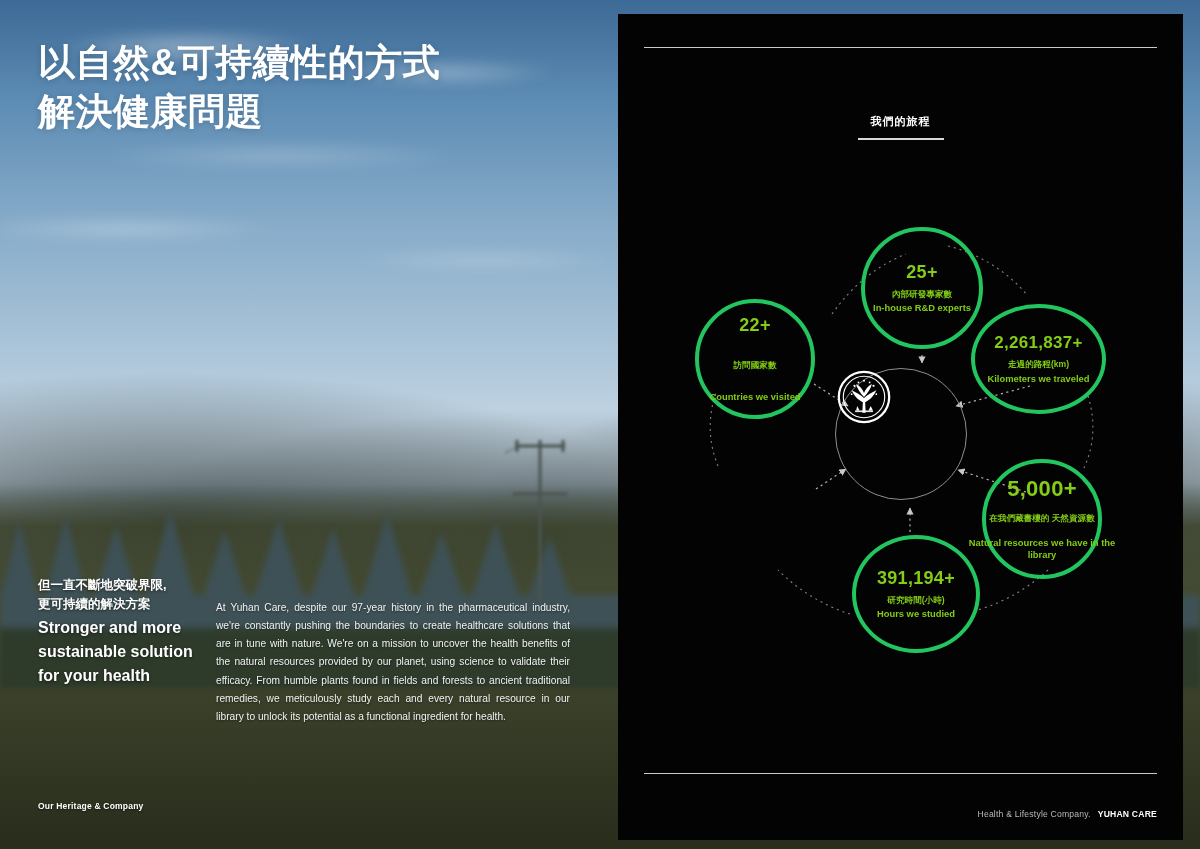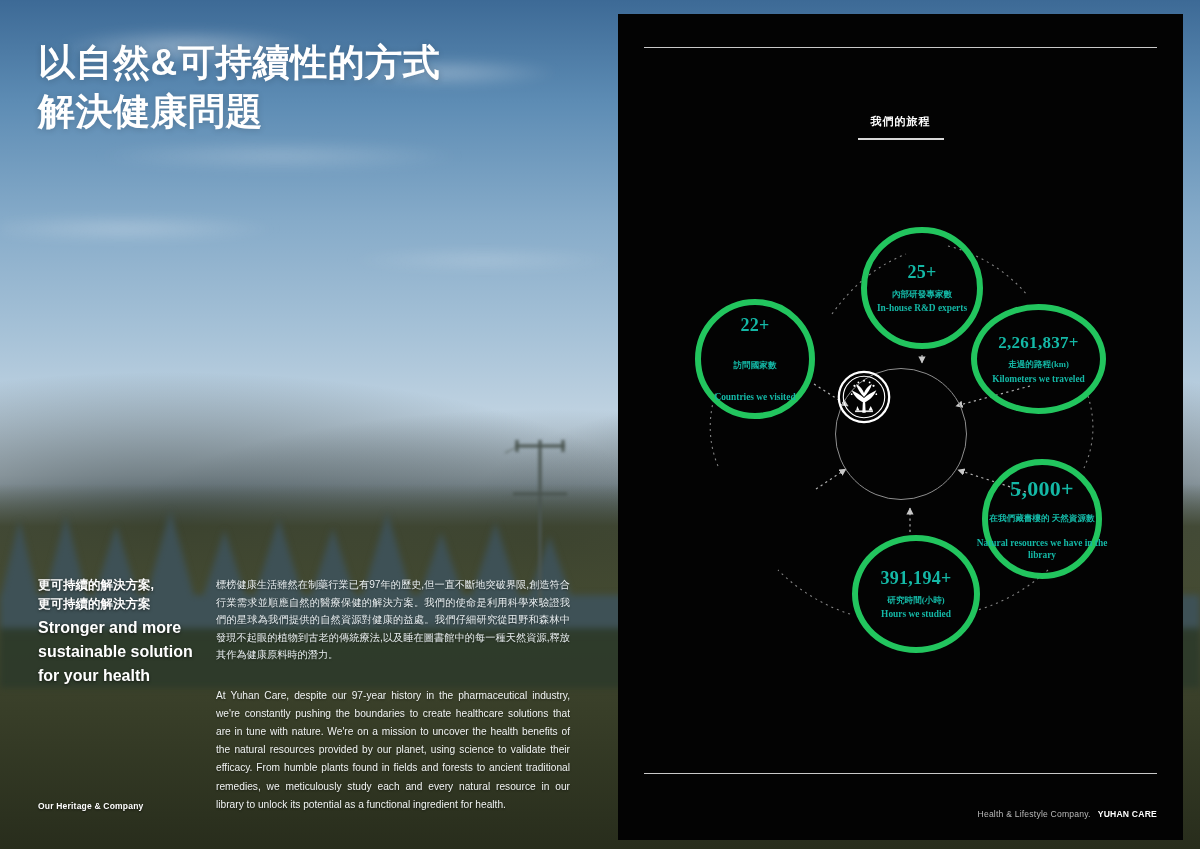--- a/index.html
+++ b/index.html
@@ -97,23 +97,23 @@
   #journey { position:absolute; left:0; top:100px; width:100%; text-align:center; }
   #journey .zh { color:#ffffff; font-size:11px; font-weight:bold; letter-spacing:1px; }
   #journey .en { color:#ffffff; font-size:14.5px; font-weight:bold; letter-spacing:0.6px; margin-top:4px; }
   #journey .uline { width:86px; height:1.5px; background:#d8d8d8; margin:9px auto 0; }
 
   
   #diagram { position:absolute; left:0; top:0; width:565px; height:826px; }
   #diagram svg { position:absolute; left:0; top:0; }
 
   .node {
-    position:absolute; border:6px solid #22c55e; border-radius:50%;
+    position:absolute; border:4px solid #22c55e; border-radius:50%;
     display:flex; flex-direction:column; align-items:center; justify-content:center;
-    text-align:center; color:#14b8a6; background:transparent;font-family:Liberation Serif, serif;
+    text-align:center; color:#84cc16; background:transparent;
   }
   .node .num { font-weight:bold; letter-spacing:0.3px; }
   .node .zh  { font-size:8.6px; font-weight:bold; margin-top:5px; line-height:1.45; }
   .node .en  { font-size:9.4px; font-weight:bold; margin-top:2px; line-height:1.32; }
 
   
   #node-rd        { left:243px; top:213px; width:122px; height:122px; }
   #node-rd .num   { font-size:18px; }
   #node-countries { left:77px; top:285px; width:120px; height:120px;gap:18px; }
   #node-countries .num { font-size:18px; }
@@ -180,27 +180,26 @@
     </g>
   </svg>
 </div>
 
 <div id="headline">
   <div>以自然&amp;可持續性的方式</div>
   <div>解決健康問題</div>
 </div>
 
 <div id="subblock">
-  <div class="zh">更可持續的解決方案,</div>
+  <div class="zh">但一直不斷地突破界限,</div>
   <div class="zh">更可持續的解決方案</div>
   <div class="en">Stronger and more sustainable solution for your health</div>
 </div>
 
 <div id="bodyblock">
-  <p class="zh">標榜健康生活雖然在制藥行業已有97年的歷史,但一直不斷地突破界限,創造符合行業需求並順應自然的醫療保健的解決方案。我們的使命是利用科學來驗證我們的星球為我們提供的自然資源對健康的益處。我們仔細研究從田野和森林中發現不起眼的植物到古老的傳統療法,以及睡在圖書館中的每一種天然資源,釋放其作為健康原料時的潛力。</p>
   <p class="en">At Yuhan Care, despite our 97-year history in the pharmaceutical industry, we're constantly pushing the boundaries to create healthcare solutions that are in tune with nature. We're on a mission to uncover the health benefits of the natural resources provided by our planet, using science to validate their efficacy. From humble plants found in fields and forests to ancient traditional remedies, we meticulously study each and every natural resource in our library to unlock its potential as a functional ingredient for health.</p>
 </div>
 
 <div id="leftfooter">Our Heritage &amp; Company</div>
 
 <div id="panel">
   <div class="rule" id="rule-top"></div>
   <div class="rule" id="rule-bottom"></div>
 
   <div id="journey">

